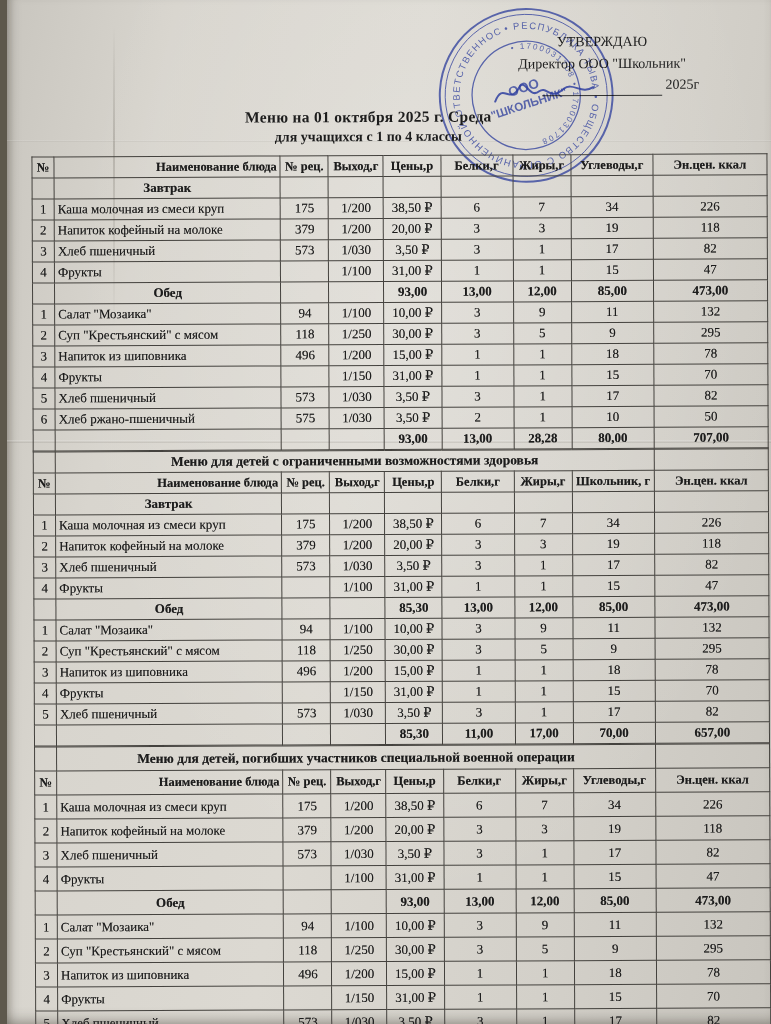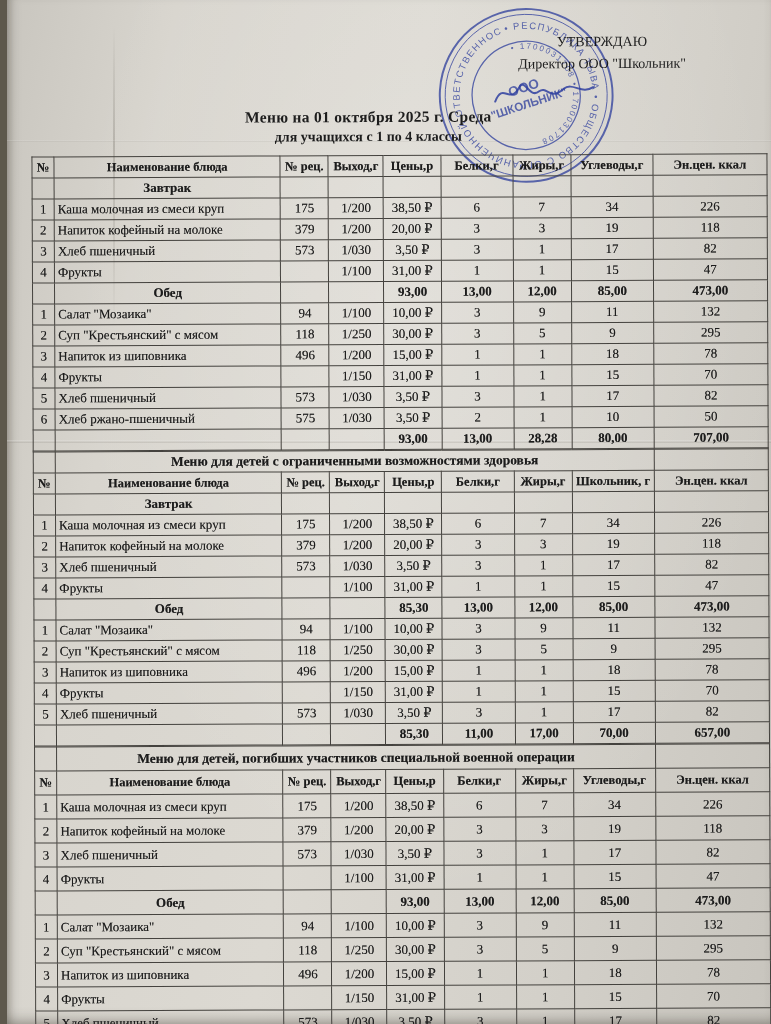--- a/index.html
+++ b/index.html
@@ -49,21 +49,21 @@
   .doc-title .t2{font-size:14px;font-weight:bold;margin-top:3px;}
   
   .tables{position:absolute;left:33px;top:155px;width:736px;}
   table.menu{border-collapse:collapse;width:736px;table-layout:fixed;
     font-size:13px;color:#1c1c1c;}
   table.menu td, table.menu th{
     border:1px solid #44423e;padding:1px 3px;height:18px;
     overflow:hidden;white-space:nowrap;
     text-shadow:0 0 .5px rgba(20,20,20,.55);
   }
-  table.menu th{font-weight:bold;text-align:center;font-size:12.5px;}
+  table.menu th{font-weight:bold;text-align:right;font-size:12.5px;}
   table.menu th.cc{text-align:center;}
   table.menu td{text-align:center;}
   table.menu td.name{text-align:left;}
   table.menu tr.sec td.name{text-align:center;font-weight:bold;}
   table.menu tr.tot td{font-weight:bold;}
   table.menu td.ttl{font-weight:bold;text-align:center;font-size:13.5px;}
   table.menu.t3 td, table.menu.t3 th{height:21px;}
   .col-num{width:22px;} .col-name{width:226px;} .col-rec{width:48px;}
   .col-out{width:55px;} .col-price{width:57px;} .col-prot{width:72px;}
   .col-fat{width:58px;} .col-carb{width:82px;} .col-kcal{width:114px;}
@@ -75,20 +75,24 @@
   <div class="crease v1"></div>
   <div class="crease h2"></div>
   <div class="crease h1"></div>
 </div>
 
 <div class="sheet">
 
   <div class="approval">
     <div class="row">УТВЕРЖДАЮ</div>
     <div class="row">Директор ООО "Школьник"</div>
+    <div class="row r-year">
+      <span class="sigline" style="min-width:120px"></span>
+      <span>2025г</span>
+    </div>
   </div>
 
   <svg class="stamp" viewBox="0 0 200 200">
     <defs>
       <path id="ringOut" d="M100,26 a74,74 0 1,1 -0.02,0" fill="none"></path>
       <path id="ringIn" d="M100,48 a52,52 0 1,1 -0.02,0" fill="none"></path>
     </defs>
     <g stroke="#3a49a0" fill="none">
       <circle cx="100" cy="100" r="96" stroke-width="2.2"></circle>
       <circle cx="100" cy="100" r="90" stroke-width="1"></circle>

